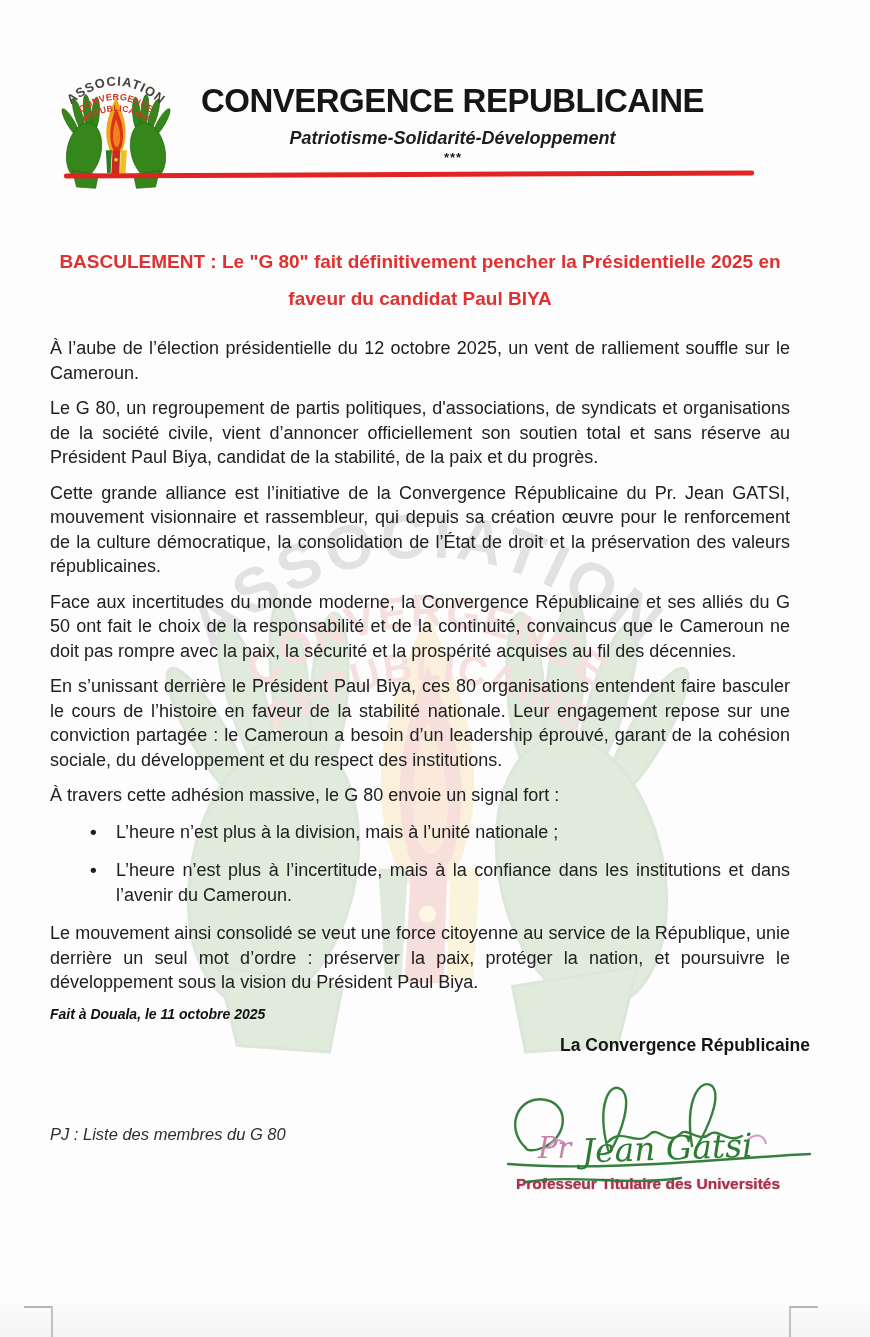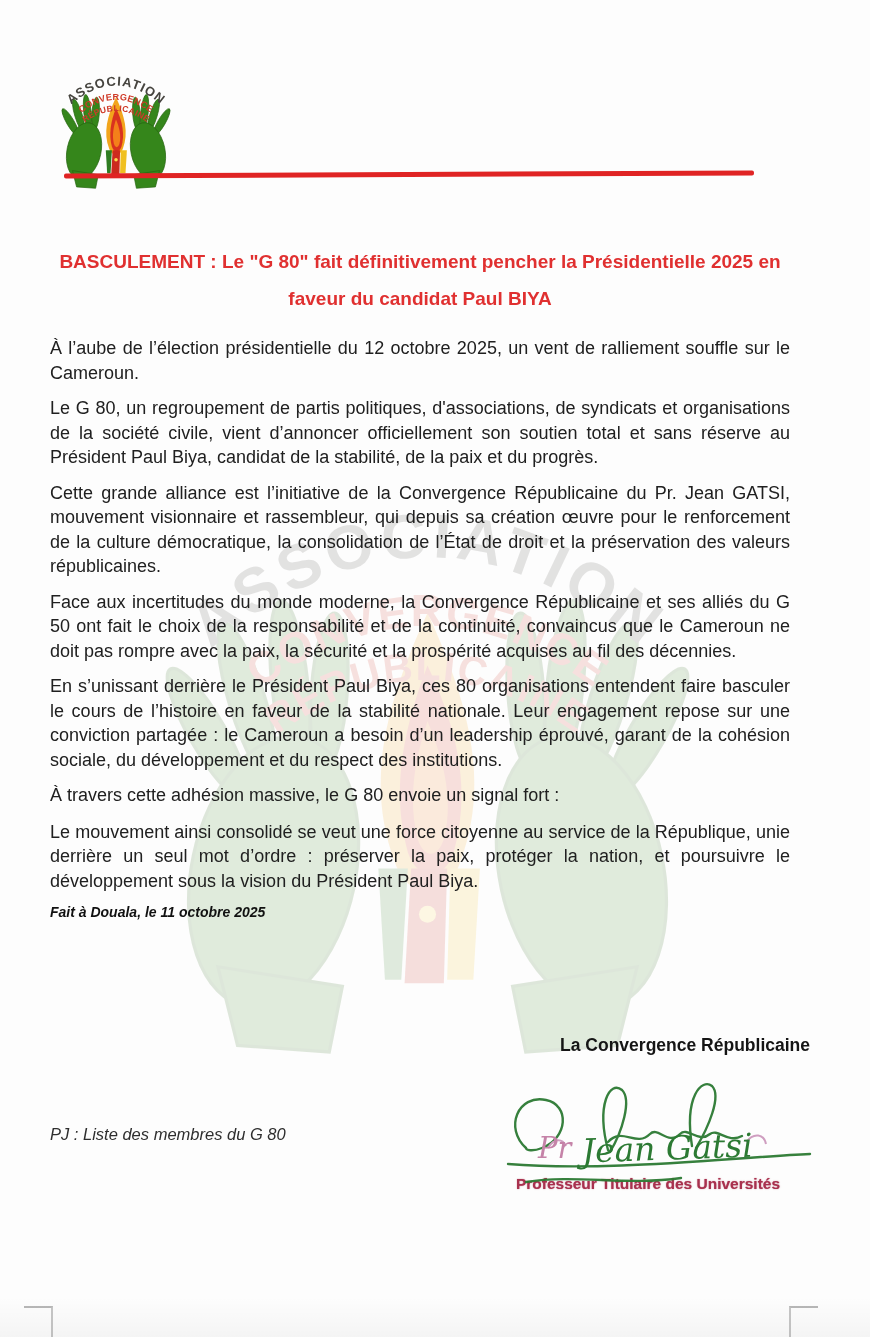--- a/index.html
+++ b/index.html
@@ -95,38 +95,47 @@
       </text>
       <text font-size="13.5" font-weight="bold" fill="#cf3a28" letter-spacing="0.5" font-family="Liberation Sans, sans-serif">
         <textPath href="#arcA2" startOffset="50%" text-anchor="middle">CONVERGENCE</textPath>
       </text>
       <text font-size="12.5" font-weight="bold" fill="#cf3a28" letter-spacing="0.5" font-family="Liberation Sans, sans-serif">
         <textPath href="#arcA3" startOffset="50%" text-anchor="middle">RÉPUBLICAINE</textPath>
       </text>
     </g>
   </svg>
 
+  <div class="header-titles">
+    <div class="doc-title">CONVERGENCE REPUBLICAINE</div>
+    <div class="doc-subtitle">Patriotisme-Solidarité-Développement</div>
+    <div class="doc-stars">***</div>
+  </div>
 
   <div class="red-rule"></div>
 
   <svg class="watermark" viewBox="0 0 200 196" xmlns="http://www.w3.org/2000/svg" aria-hidden="true">
     <use href="#logoArt"></use>
   </svg>
 
   <div class="content">
     <h1 class="headline">BASCULEMENT : Le "G 80" fait définitivement pencher la Présidentielle 2025 en faveur du candidat Paul BIYA</h1>
 
     <p class="body-par">À l’aube de l’élection présidentielle du 12 octobre 2025, un vent de ralliement souffle sur le Cameroun.</p>
     <p class="body-par">Le G 80, un regroupement de partis politiques, d'associations, de syndicats et organisations de la société civile, vient d’annoncer officiellement son soutien total et sans réserve au Président Paul Biya, candidat de la stabilité, de la paix et du progrès.</p>
     <p class="body-par">Cette grande alliance est l’initiative de la Convergence Républicaine du Pr. Jean GATSI, mouvement visionnaire et rassembleur, qui depuis sa création œuvre pour le renforcement de la culture démocratique, la consolidation de l’État de droit et la préservation des valeurs républicaines.</p>
     <p class="body-par">Face aux incertitudes du monde moderne, la Convergence Républicaine et ses alliés du G 50 ont fait le choix de la responsabilité et de la continuité, convaincus que le Cameroun ne doit pas rompre avec la paix, la sécurité et la prospérité acquises au fil des décennies.</p>
     <p class="body-par">En s’unissant derrière le Président Paul Biya, ces 80 organisations entendent faire basculer le cours de l’histoire en faveur de la stabilité nationale. Leur engagement repose sur une conviction partagée : le Cameroun a besoin d’un leadership éprouvé, garant de la cohésion sociale, du développement et du respect des institutions.</p>
 
     <p class="body-par intro-par">À travers cette adhésion massive, le G 80 envoie un signal fort :</p>
 
+    <ul class="points">
+      <li>L’heure n’est plus à la division, mais à l’unité nationale ;</li>
+      <li>L’heure n’est plus à l’incertitude, mais à la confiance dans les institutions et dans l’avenir du Cameroun.</li>
+    </ul>
 
     <p class="body-par">Le mouvement ainsi consolidé se veut une force citoyenne au service de la République, unie derrière un seul mot d’ordre : préserver la paix, protéger la nation, et poursuivre le développement sous la vision du Président Paul Biya.</p>
 
     <div class="dateline">Fait à Douala, le 11 octobre 2025</div>
   </div>
 
   <div class="signatory">
     <div>La Convergence Républicaine</div>
   </div>
 

